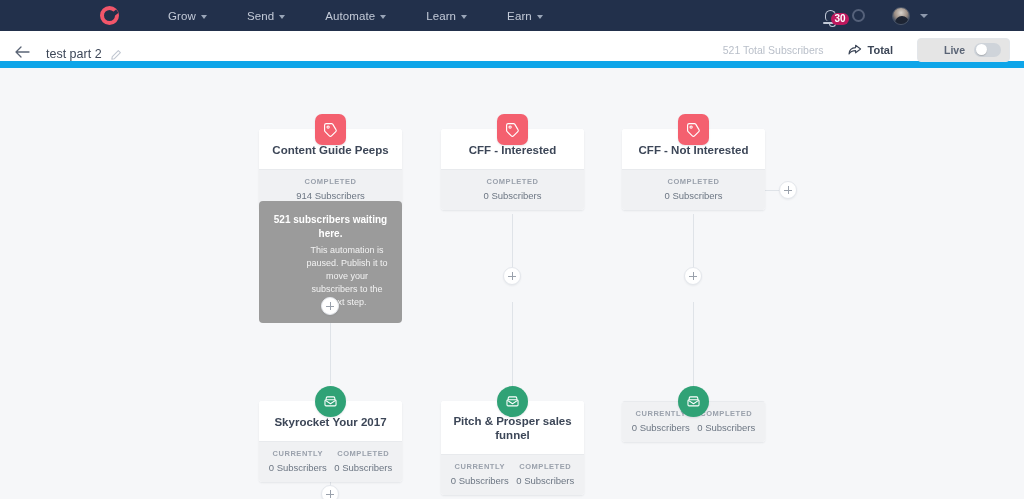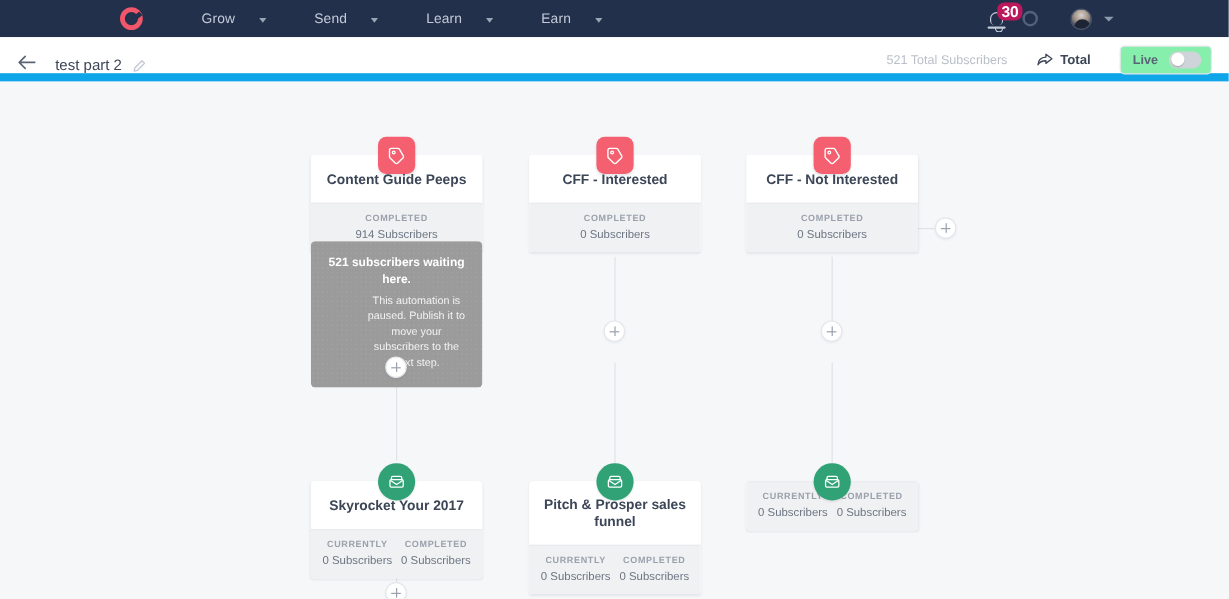--- a/index.html
+++ b/index.html
@@ -35,21 +35,21 @@
   }
   .nav-items {
     position: absolute; left: 148px; top: 0; height: 31px;
     display: flex; align-items: center; gap: 0;
   }
   .nav-item {
     color: #c3cad8;
     font-size: 11.5px;
     padding: 0 20px;
     height: 31px;
-    display: flex; align-items: center; gap: 20px;
+    display: flex; align-items: center; gap: 5px;
     cursor: pointer;
     letter-spacing: .1px;
   }
   .caret {
     width: 0; height: 0;
     border-left: 3.5px solid transparent;
     border-right: 3.5px solid transparent;
     border-top: 4px solid #9aa5b8;
     margin-top: 2px;
   }
@@ -70,23 +70,23 @@
     content: ""; position: absolute; bottom: -3px; left: -3px;
     width: 15px; height: 1.6px; background: #c3cad8; border-radius: 1px;
   }
   .bell::before {
     content: ""; position: absolute; bottom: -6px; left: 3px;
     width: 5px; height: 3px;
     border: 1.6px solid #c3cad8; border-top: none;
     border-radius: 0 0 5px 5px;
   }
   .badge {
-    position: absolute; top: 2px; left: 14px;
+    position: absolute; top: 13px; left: 14px;
     background: #be185d; color: #fff;
-    font-size: 13px; font-weight: bold;
+    font-size: 10px; font-weight: bold;
     border-radius: 6px;
     padding: 1px 3.5px;
     line-height: 1;
   }
   .ring-icon {
     width: 13px; height: 13px; border-radius: 50%;
     border: 2px solid #55617a;
     margin-left: 9px; cursor: pointer;
   }
   .avatar {
@@ -138,22 +138,22 @@
     font-size: 10.5px; color: #b9bfc9; margin-right: 24px;
   }
   .share-btn {
     display: flex; align-items: center; gap: 6px;
     font-size: 11px; color: #3c4657; font-weight: bold;
     cursor: pointer; margin-right: 24px;
   }
   .toggle-wrap {
     display: flex; align-items: center; gap: 9px;
     border: 1px solid #e3e6ea; border-radius: 4px;
-    padding: 4px 8px 4px 10px;
-    background: #86efac; cursor: pointer;
+    padding: 4px 8px 4px 26px;
+    background: #e5e5e5; cursor: pointer;
   }
   .toggle-label { font-size: 10.5px; color: #5a6475; font-weight: 600; }
   .toggle-track {
     width: 27px; height: 14px; border-radius: 8px;
     background: #cfd4da; position: relative;
   }
   .toggle-knob {
     position: absolute; left: 1.5px; top: 1.5px;
     width: 11px; height: 11px; border-radius: 50%;
     background: #fff;
@@ -287,20 +287,24 @@
   <div class="nav-items">
     <div class="nav-item">
       <span>Grow</span>
       <span class="caret"></span>
     </div>
     <div class="nav-item">
       <span>Send</span>
       <span class="caret"></span>
     </div>
     <div class="nav-item">
+      <span>Automate</span>
+      <span class="caret"></span>
+    </div>
+    <div class="nav-item">
       <span>Learn</span>
       <span class="caret"></span>
     </div>
     <div class="nav-item">
       <span>Earn</span>
       <span class="caret"></span>
     </div>
   </div>
 
   <div class="nav-right">

